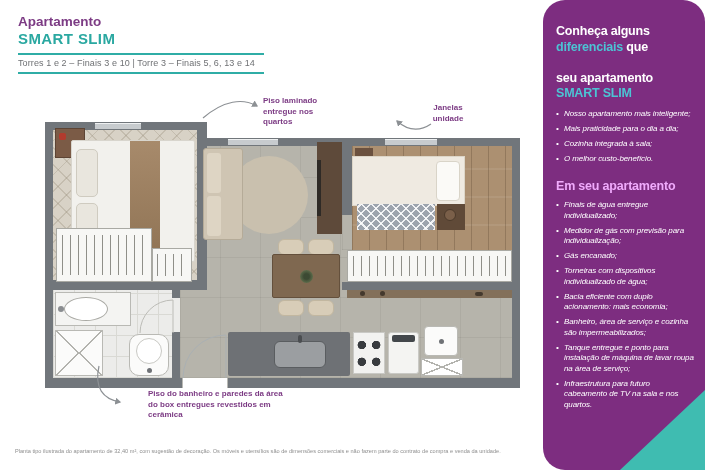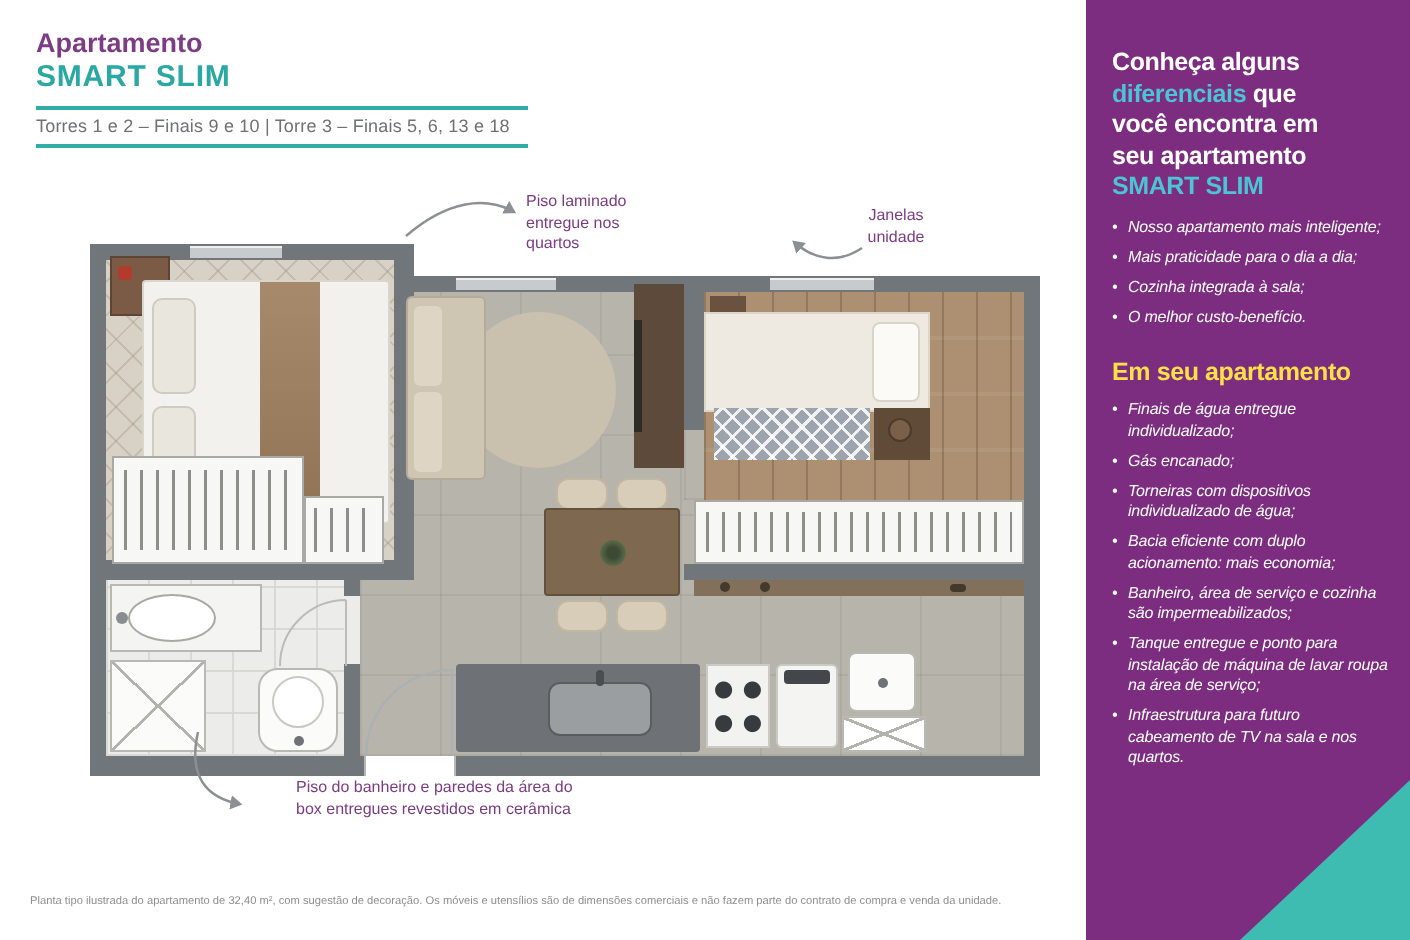--- a/index.html
+++ b/index.html
@@ -8,21 +8,21 @@
   .a{position:absolute;}
 
   
   .kicker{left:18px;top:14px;font-size:13.5px;font-weight:600;color:#7c3b84;}
   .title{left:18px;top:30px;font-size:15px;font-weight:bold;color:#2aa8a1;letter-spacing:.4px;}
   .rule{height:2px;background:#2fada6;width:246px;left:18px;}
   .rule1{top:53px;} .rule2{top:72px;}
   .subtitle{left:18px;top:58px;font-size:9px;color:#6f7174;letter-spacing:.1px;}
 
   
-  .ann{color:#7c3b84;font-size:8px;font-weight:normal;line-height:10.5px;z-index:6;}
+  .ann{color:#7c3b84;font-size:8px;font-weight:bold;line-height:10.5px;z-index:6;}
   .ann1{left:263px;top:96px;width:68px;}
   .ann2{left:422px;top:103px;width:52px;text-align:center;}
   .ann3{left:148px;top:389px;width:142px;}
   .disclaimer{left:15px;top:448px;font-size:5.6px;color:#8f8f8f;white-space:nowrap;}
 
   
   .plan{left:45px;top:120px;width:475px;height:268px;}
   .wall{background:#71767b;}
   .win{background:#c7cbce;box-shadow:inset 0 1px 0 #eef0f1;}
   .floor-living{background-color:#b6b4ab;background-image:
@@ -40,40 +40,40 @@
   .white-box{background:#f7f7f5;border:1px solid #a9a9a3;box-sizing:border-box;}
   .hangers{background:repeating-linear-gradient(90deg,#8f8f89 0 1.5px,transparent 1.5px 8px);}
   .xpat{background-image:
      linear-gradient(to top right,transparent calc(50% - .7px),#b3b3ae calc(50% - .7px) calc(50% + .7px),transparent calc(50% + .7px)),
      linear-gradient(to bottom right,transparent calc(50% - .7px),#b3b3ae calc(50% - .7px) calc(50% + .7px),transparent calc(50% + .7px));}
   .crosshatch{background-color:#9da4ad;background-image:
      repeating-linear-gradient(45deg,rgba(255,255,255,.85) 0 1.5px,transparent 1.5px 7px),
      repeating-linear-gradient(-45deg,rgba(255,255,255,.85) 0 1.5px,transparent 1.5px 7px);}
 
   
-  .panel{left:543px;top:0;width:162px;height:470px;background:#7d2d80;}
+  .panel{left:543px;top:0;width:162px;height:470px;background:#7d2d80;border-radius:22px;}
   .panel-inner{position:absolute;left:13px;top:24px;right:10px;}
   .lead{font-size:12.5px;font-weight:bold;line-height:15.5px;color:#ffffff;letter-spacing:-.2px;}
   .hl{color:#4cc4d4;}
   .blist{list-style:none;margin:7px 0 0 0;padding:0;}
   .blist li{position:relative;padding-left:8px;color:#fff;font-size:8px;line-height:10.5px;
             margin-bottom:4.5px;letter-spacing:-.1px;font-style:italic;}
   .blist li::before{content:"\2022";position:absolute;left:0;top:0;}
-  .sec{color:#fde047;font-size:12.5px;font-weight:bold;margin:15px 0 3px 0;letter-spacing:-.2px;}
+  .sec{color:#f0abfc;font-size:12.5px;font-weight:bold;margin:15px 0 3px 0;letter-spacing:-.2px;}
   .tri{left:620px;top:390px;width:85px;height:80px;background:#3fbcb1;
        clip-path:polygon(100% 0,100% 100%,0 100%);}
   svg.overlay{position:absolute;left:0;top:0;z-index:5;pointer-events:none;}
 </style>
 </head>
 <body>
 
 <div class="a kicker">Apartamento</div>
 <div class="a title">SMART SLIM</div>
 <div class="a rule rule1"></div>
-<div class="a subtitle">Torres 1 e 2 – Finais 9 e 10 | Torre 3 – Finais 5, 6, 13 e 18</div>
+<div class="a subtitle">Torres 1 e 2 – Finais 3 e 10 | Torre 3 – Finais 5, 6, 13 e 14</div>
 <div class="a rule rule2"></div>
 
 <div class="a plan">
 
   <div class="a floor-living" style="left:135px;top:18px;width:332px;height:240px;"></div>
   <div class="a floor-b1" style="left:8px;top:8px;width:146px;height:156px;"></div>
   <div class="a floor-b2" style="left:307px;top:26px;width:160px;height:136px;"></div>
   <div class="a floor-bath" style="left:8px;top:170px;width:119px;height:88px;"></div>
 
   <div class="a wall" style="left:0;top:2px;width:162px;height:8px;"></div>
@@ -185,33 +185,34 @@
 <div class="a ann ann1">Piso laminado entregue nos quartos</div>
 <div class="a ann ann2">Janelas unidade</div>
 <div class="a ann ann3">Piso do banheiro e paredes da área do box entregues revestidos em cerâmica</div>
 <div class="a disclaimer">Planta tipo ilustrada do apartamento de 32,40 m², com sugestão de decoração. Os móveis e utensílios são de dimensões comerciais e não fazem parte do contrato de compra e venda da unidade.</div>
 
 <div class="a panel">
   <div class="panel-inner">
     <div class="lead">
       <span>Conheça alguns</span><br>
       <span class="hl">diferenciais</span><span> que</span><br>
-      <span>você encontra em</span><br>
+      <br>
       <span>seu apartamento</span><br>
       <span class="hl">SMART SLIM</span>
     </div>
     <ul class="blist">
       <li>Nosso apartamento mais inteligente;</li>
       <li>Mais praticidade para o dia a dia;</li>
       <li>Cozinha integrada à sala;</li>
       <li>O melhor custo-benefício.</li>
     </ul>
     <div class="sec">Em seu apartamento</div>
     <ul class="blist">
       <li>Finais de água entregue individualizado;</li>
+      <li>Medidor de gás com previsão para individualização;</li>
       <li>Gás encanado;</li>
       <li>Torneiras com dispositivos individualizado de água;</li>
       <li>Bacia eficiente com duplo acionamento: mais economia;</li>
       <li>Banheiro, área de serviço e cozinha são impermeabilizados;</li>
       <li>Tanque entregue e ponto para instalação de máquina de lavar roupa na área de serviço;</li>
       <li>Infraestrutura para futuro cabeamento de TV na sala e nos quartos.</li>
     </ul>
   </div>
 </div>
 <div class="a tri"></div>

